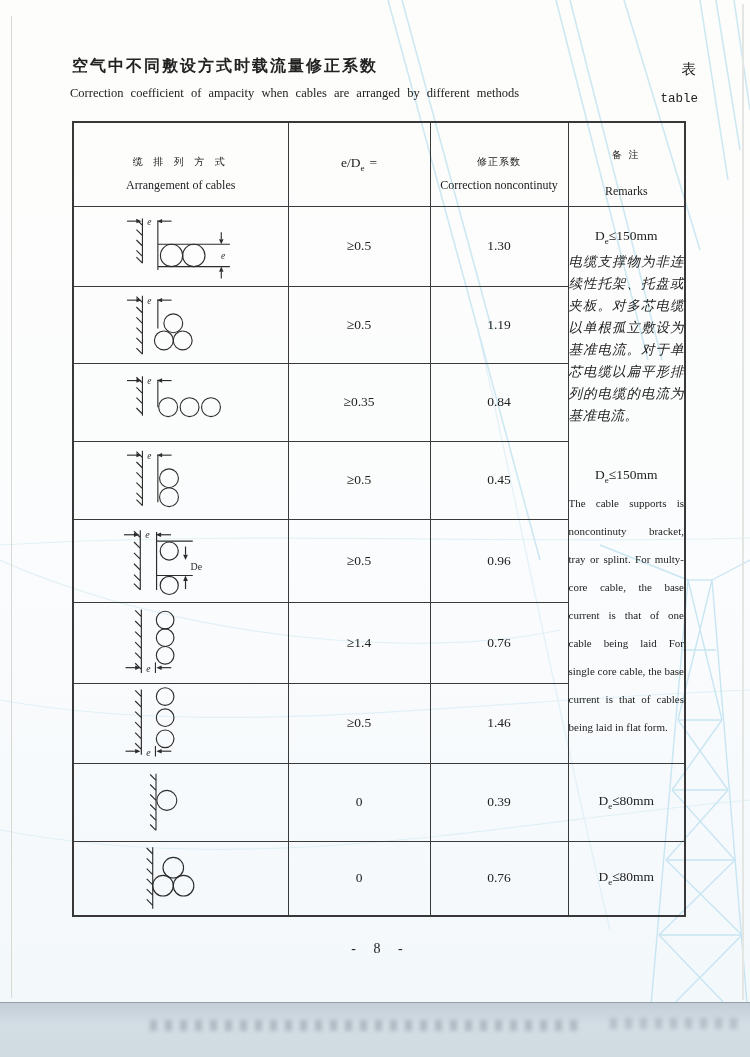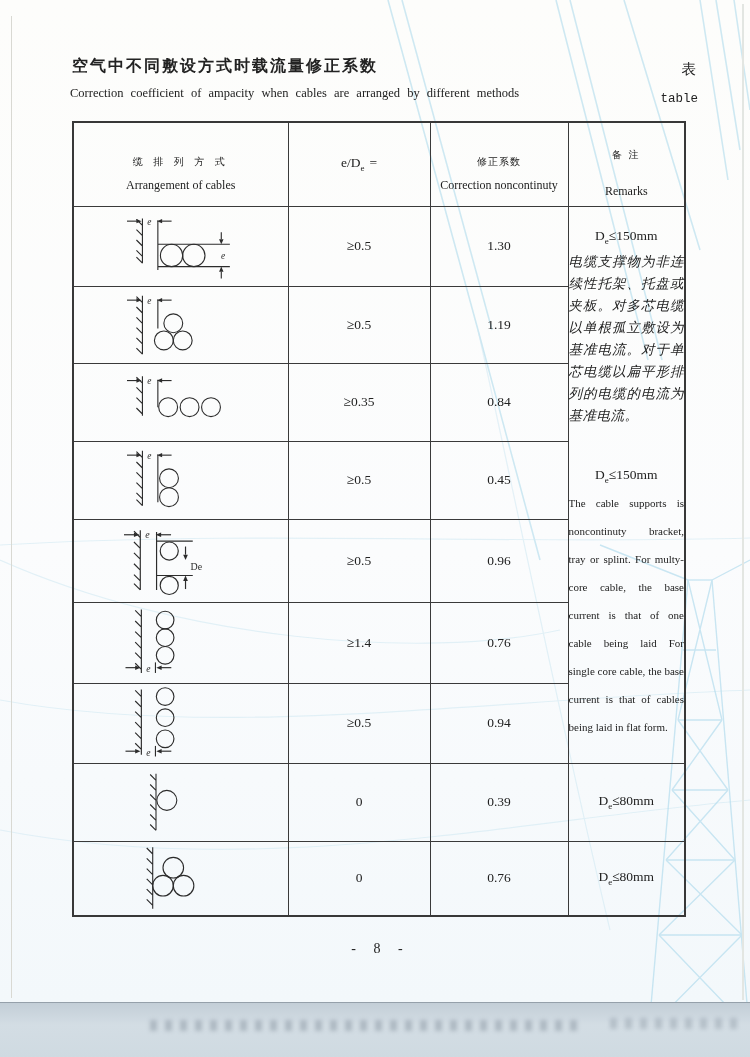--- a/index.html
+++ b/index.html
@@ -275,21 +275,21 @@
             <circle class="dg" cx="57" cy="60" r="10"></circle>
         <path class="dg" d="M46,68 V80"></path>
         <path class="dg" d="M12,74 H24"></path>
             <polygon class="dgf" points="29,74 23,71.4 23,76.6"></polygon>
         <text class="dgt" x="38" y="79" text-anchor="middle">e</text>
         <path class="dg" d="M52,74 H64"></path>
             <polygon class="dgf" points="47,74 53,71.4 53,76.6"></polygon>
       </svg>
     </td>
     <td class="val">≥0.5</td>
-    <td class="val">0.94</td>
+    <td class="val">1.46</td>
   </tr>
 
   <tr style="height:78px">
     <td class="diagcell">
       <svg width="150" height="70" viewBox="0 0 150 84">
         <path class="dg" d="M45,8 V76 M45,16 L38,9 M45,28 L38,21 M45,40 L38,33 M45,52 L38,45 M45,64 L38,57 M45,76 L38,69"></path>
         <circle class="dg" cx="58" cy="40" r="12"></circle>
       </svg>
     </td>
     <td class="val">0</td>

